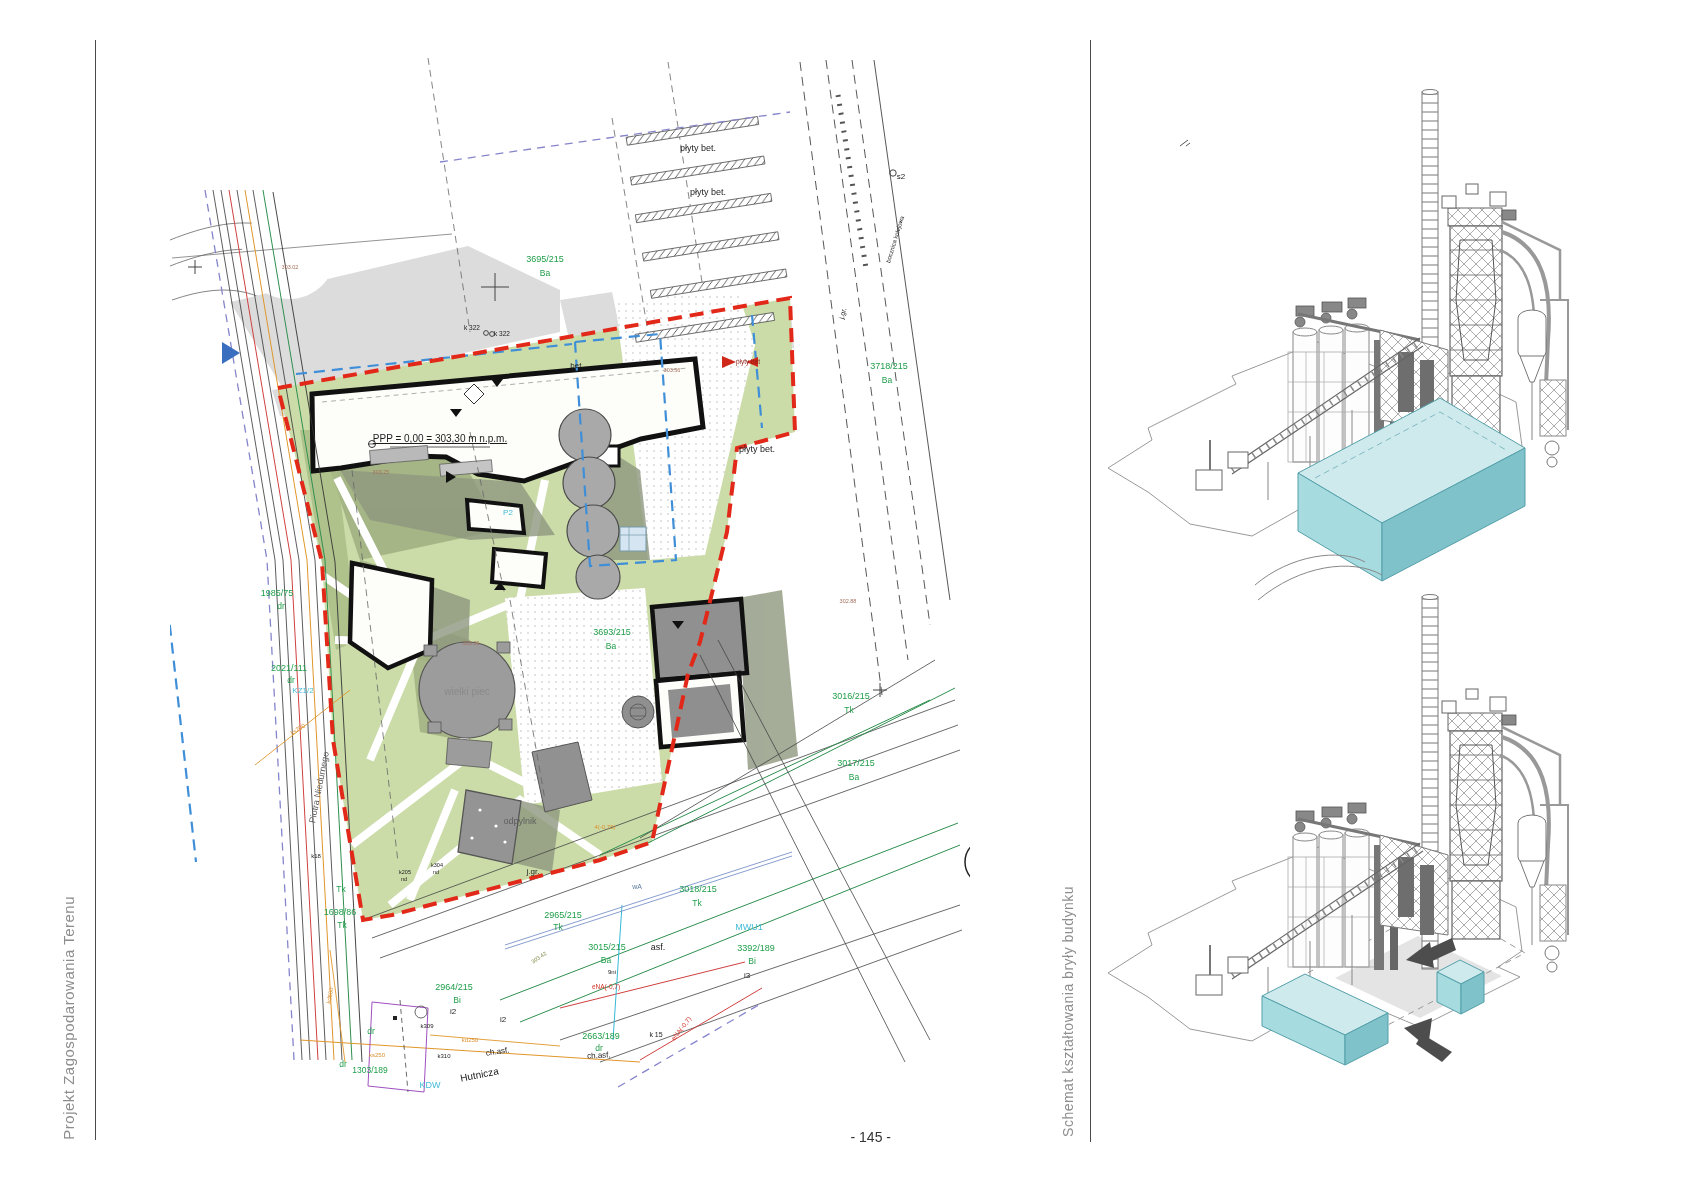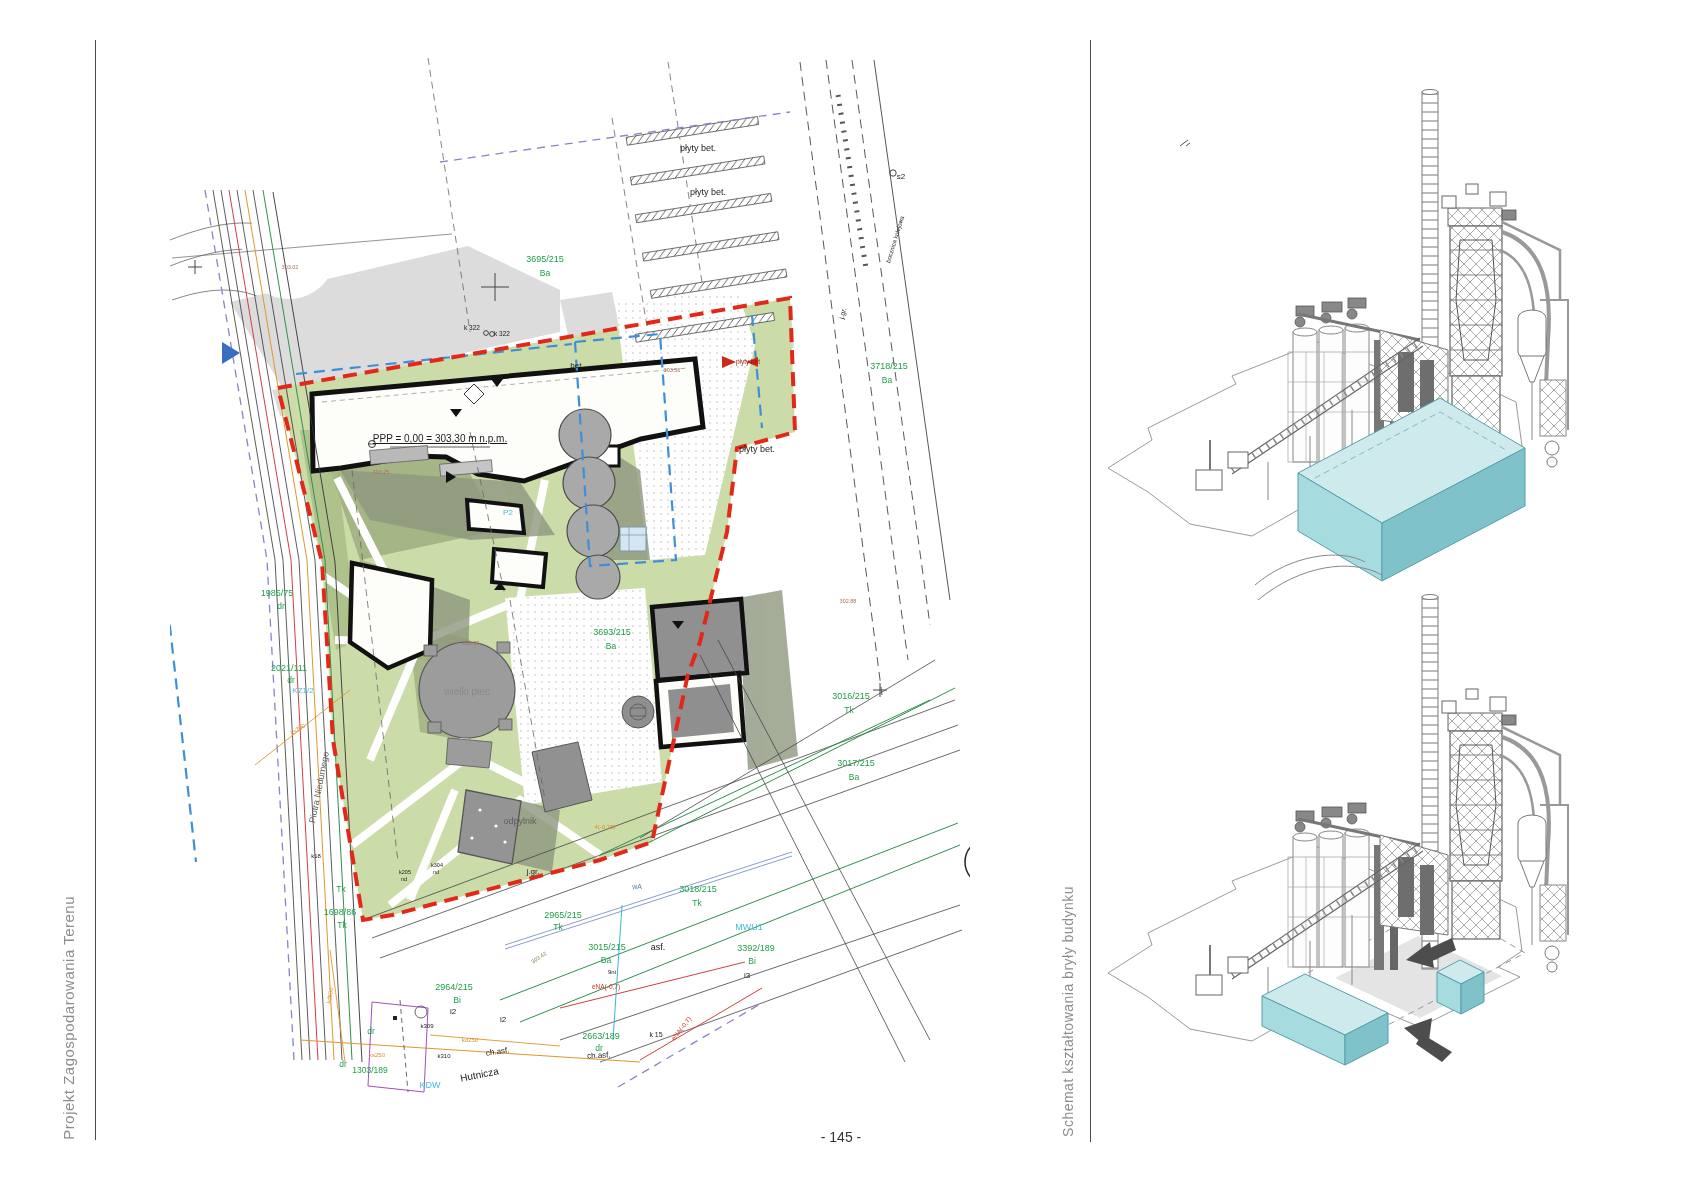--- a/index.html
+++ b/index.html
@@ -5,21 +5,21 @@
   html,body{margin:0;padding:0;background:#fff;}
   .page{position:relative;width:1684px;height:1191px;background:#ffffff;overflow:hidden;
         font-family:"Liberation Sans",sans-serif;}
   .vcap{position:absolute;writing-mode:vertical-rl;transform:rotate(180deg);
         color:#8d8d8d;font-size:15px;letter-spacing:.5px;white-space:nowrap;}
   .vcap.left{left:60px;bottom:51px;}
   .vcap.right{left:1060px;bottom:54px;font-size:14px;}
   .vrule{position:absolute;width:1px;background:#4a4a4a;top:40px;height:1100px;}
   .vrule.left{left:95px;}
   .vrule.right{left:1090px;height:1102px;}
-  .pagenum{position:absolute;left:791px;top:1129px;width:100px;text-align:center;
+  .pagenum{position:absolute;left:791px;top:1129px;width:100px;text-align:right;
            color:#333;font-size:14px;}
   svg{position:absolute;}
   svg text{font-family:"Liberation Sans","DejaVu Sans",sans-serif;}
   #plan-svg{left:170px;top:48px;}
   #mass-svg{left:1080px;top:55px;}
 </style>
 </head>
 <body>
 
 <div class="page">

